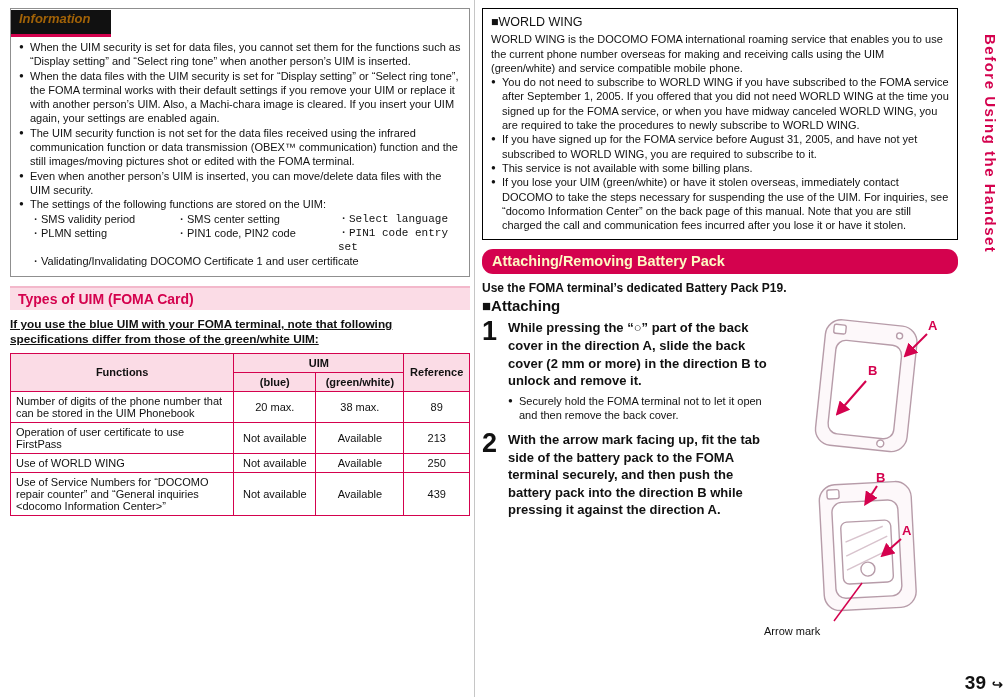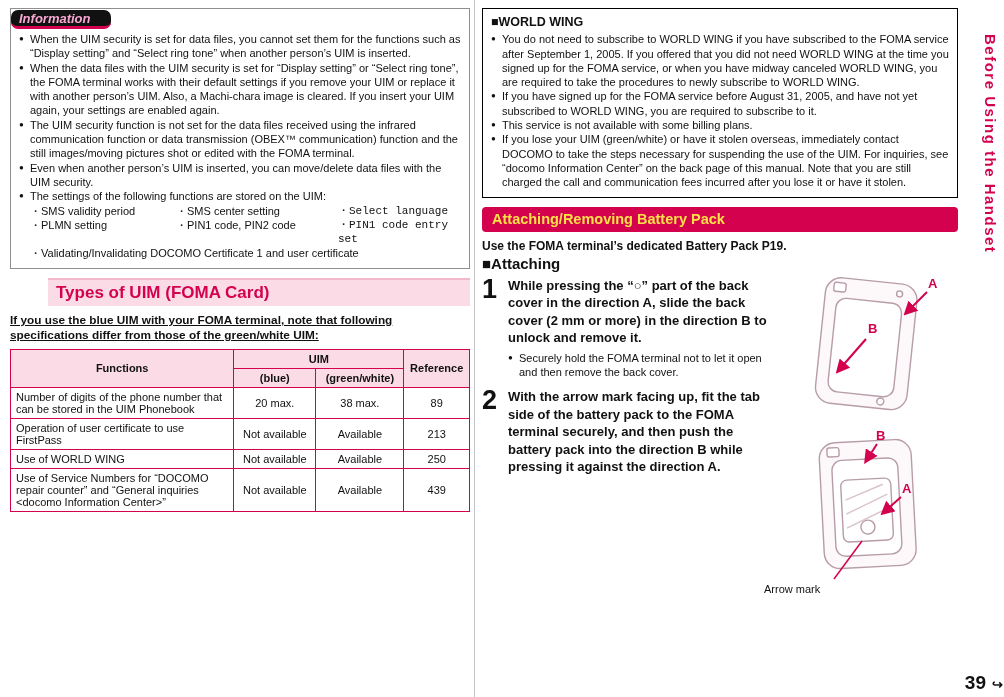--- a/index.html
+++ b/index.html
@@ -6,50 +6,50 @@
   html,body { margin:0; padding:0; background:#fff; }
   .page { position:relative; width:1004px; height:697px; overflow:hidden;
           font-family:"Liberation Sans", sans-serif; color:#111; background:#fff; }
 
   .col-divider { position:absolute; left:474px; top:0; width:1px; height:697px; background:#c6c6c6; }
 
   
   .col-left { position:absolute; left:10px; top:8px; width:460px; }
 
   .info-box { border:1px solid #8f8f8f; }
-  .info-title { display:inline-block; background:#111; color:#f9a8d4; font-weight:bold; font-style:italic;
-                font-size:13px; padding:1px 20px 0 8px; border-bottom:3px solid #d4024e;border-radius:7px; }
+  .info-title { display:inline-block; background:#111; color:#a16207; font-weight:bold; font-style:italic;
+                font-size:13px; padding:1px 20px 8px 8px; border-bottom:3px solid #d4024e; }
   .info-body { padding:3px 8px 7px 8px; font-size:11px; line-height:1.3; }
   .bullet { display:flex; align-items:flex-start; }
   .bullet .marker { flex:0 0 11px; font-size:8px; transform:translateY(2px); }
   .settings-grid { padding-left:11px; }
   .sg-row { display:flex; }
   .sg-c1 { width:146px; }
   .sg-c2 { width:162px; }
   .sg-c3 { flex:1;font-family:Liberation Mono, monospace; }
 
   .sec-heading { margin-top:9px; background:#fbdce6; color:#d4024e; font-weight:bold;
-                 font-size:17px; padding:3px 8px; border-top:2px solid #f3b8cb;margin-left:38px; }
+                 font-size:14px; padding:3px 8px; border-top:2px solid #f3b8cb; }
   .sec-intro { font-weight:bold; font-size:11.8px; line-height:1.32; margin:7px 0 5px;text-decoration:underline; }
 
   .uim-table { border-collapse:collapse; width:100%; font-size:11px; }
   .uim-table th, .uim-table td { border:1px solid #d4024e; padding:3px 4px; }
   .uim-table thead th { background:#fbdce6; text-align:center; font-weight:bold; }
   .uim-table td { text-align:center; }
   .uim-table td.fn { text-align:left; padding-left:5px; }
 
   
   .col-right { position:absolute; left:482px; top:8px; width:476px; }
 
   .ww-box { border:1.5px solid #000; padding:5px 8px 7px; font-size:11px; line-height:1.3; }
-  .ww-heading { font-weight:bold; font-size:12.5px; margin:0 0 2px; }
+  .ww-heading { font-weight:normal; font-size:12.5px; margin:0 0 2px; }
   .ww-intro { margin:0; }
 
-  .red-banner { margin-top:9px; background:#d4024e; color:#fde047; font-weight:bold;
-                font-size:14.5px; padding:4px 10px 5px; border-radius:4px; }
+  .red-banner { margin-top:9px; background:#d4024e; color:#fef9c3; font-weight:bold;
+                font-size:14.5px; padding:4px 10px 5px; border-radius:11px; }
 
   .battery-intro { font-weight:bold; font-size:12px; margin:7px 0 2px; }
   .attaching-label { font-weight:bold; font-size:15px; margin:0 0 5px; }
 
   .steps { position:relative; height:330px; }
   .step { display:flex; width:292px; margin-bottom:9px; }
   .step-num { flex:0 0 26px; font-size:27px; font-weight:bold; line-height:0.95; }
   .step-body { flex:1; }
   .step-text { margin:0; font-weight:bold; font-size:13px; line-height:1.35; }
   .step-note { display:flex; font-size:11px; line-height:1.3; margin-top:4px; font-weight:normal; }
@@ -164,20 +164,21 @@
           <td>439</td>
         </tr>
       </tbody>
     </table>
   </div>
 
   <div class="col-right">
 
     <div class="ww-box">
       <div class="ww-heading">■WORLD WING</div>
+      <p class="ww-intro">WORLD WING is the DOCOMO FOMA international roaming service that enables you to use the current phone number overseas for making and receiving calls using the UIM (green/white) and service compatible mobile phone.</p>
       <div class="bullet">
         <span class="marker">●</span>
         <span>You do not need to subscribe to WORLD WING if you have subscribed to the FOMA service after September 1, 2005. If you offered that you did not need WORLD WING at the time you signed up for the FOMA service, or when you have midway canceled WORLD WING, you are required to take the procedures to newly subscribe to WORLD WING.</span>
       </div>
       <div class="bullet">
         <span class="marker">●</span>
         <span>If you have signed up for the FOMA service before August 31, 2005, and have not yet subscribed to WORLD WING, you are required to subscribe to it.</span>
       </div>
       <div class="bullet">
         <span class="marker">●</span>

